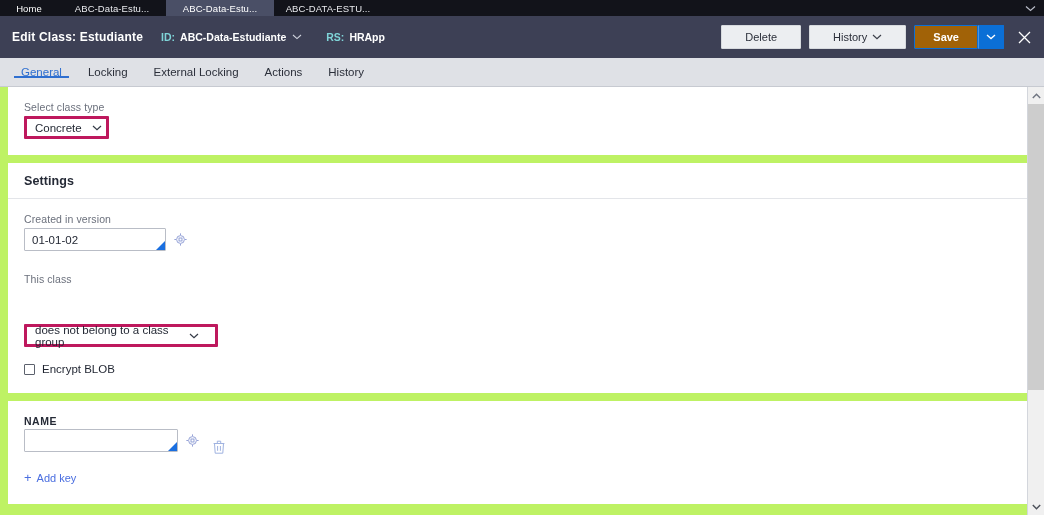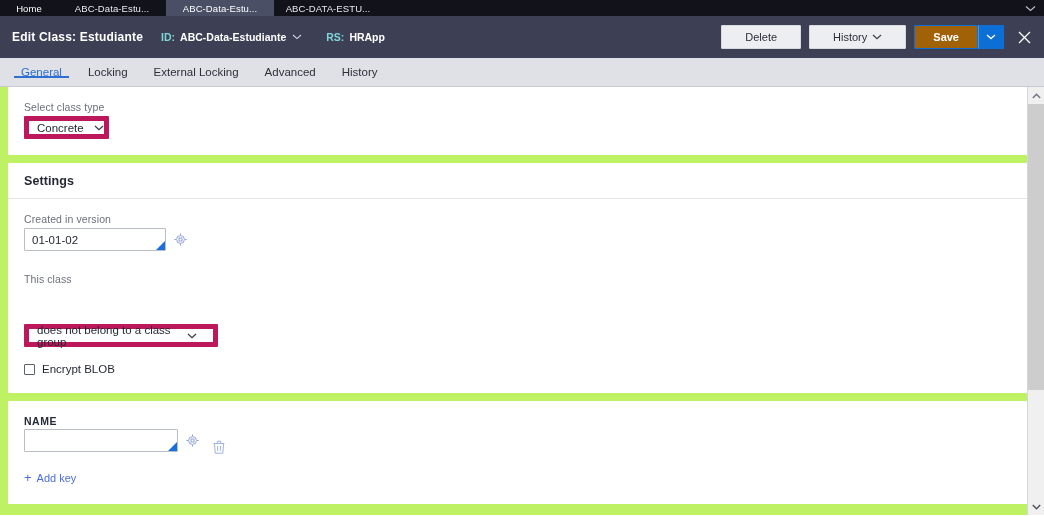--- a/index.html
+++ b/index.html
@@ -181,21 +181,21 @@
   .panel-top { padding: 14px 0 16px 16px; }
 
   .field-label {
     font-size: 10.5px;
     color: #6b707c;
     margin-bottom: 3px;
     letter-spacing: .1px;
   }
   .select-box {
     height: 23px;
-    border: 5px solid #be185d;
+    border: 3px solid #be185d;
     background: #ffffff;
     display: inline-flex;
     align-items: center;
     justify-content: space-between;
     padding: 0 16px 0 8px;
     font-size: 11.5px;
     color: #1f2430;
     cursor: pointer;
     border-radius: 1px;
   }
@@ -386,21 +386,21 @@
   <div class="tabnav-item active">
     <span>General</span>
   </div>
   <div class="tabnav-item">
     <span>Locking</span>
   </div>
   <div class="tabnav-item">
     <span>External Locking</span>
   </div>
   <div class="tabnav-item">
-    <span>Advanced</span>
+    <span>Actions</span>
   </div>
   <div class="tabnav-item">
     <span>History</span>
   </div>
 </div>
 
 <div class="body-wrap">
   <div class="content">
 
     <div class="panel panel-top">

